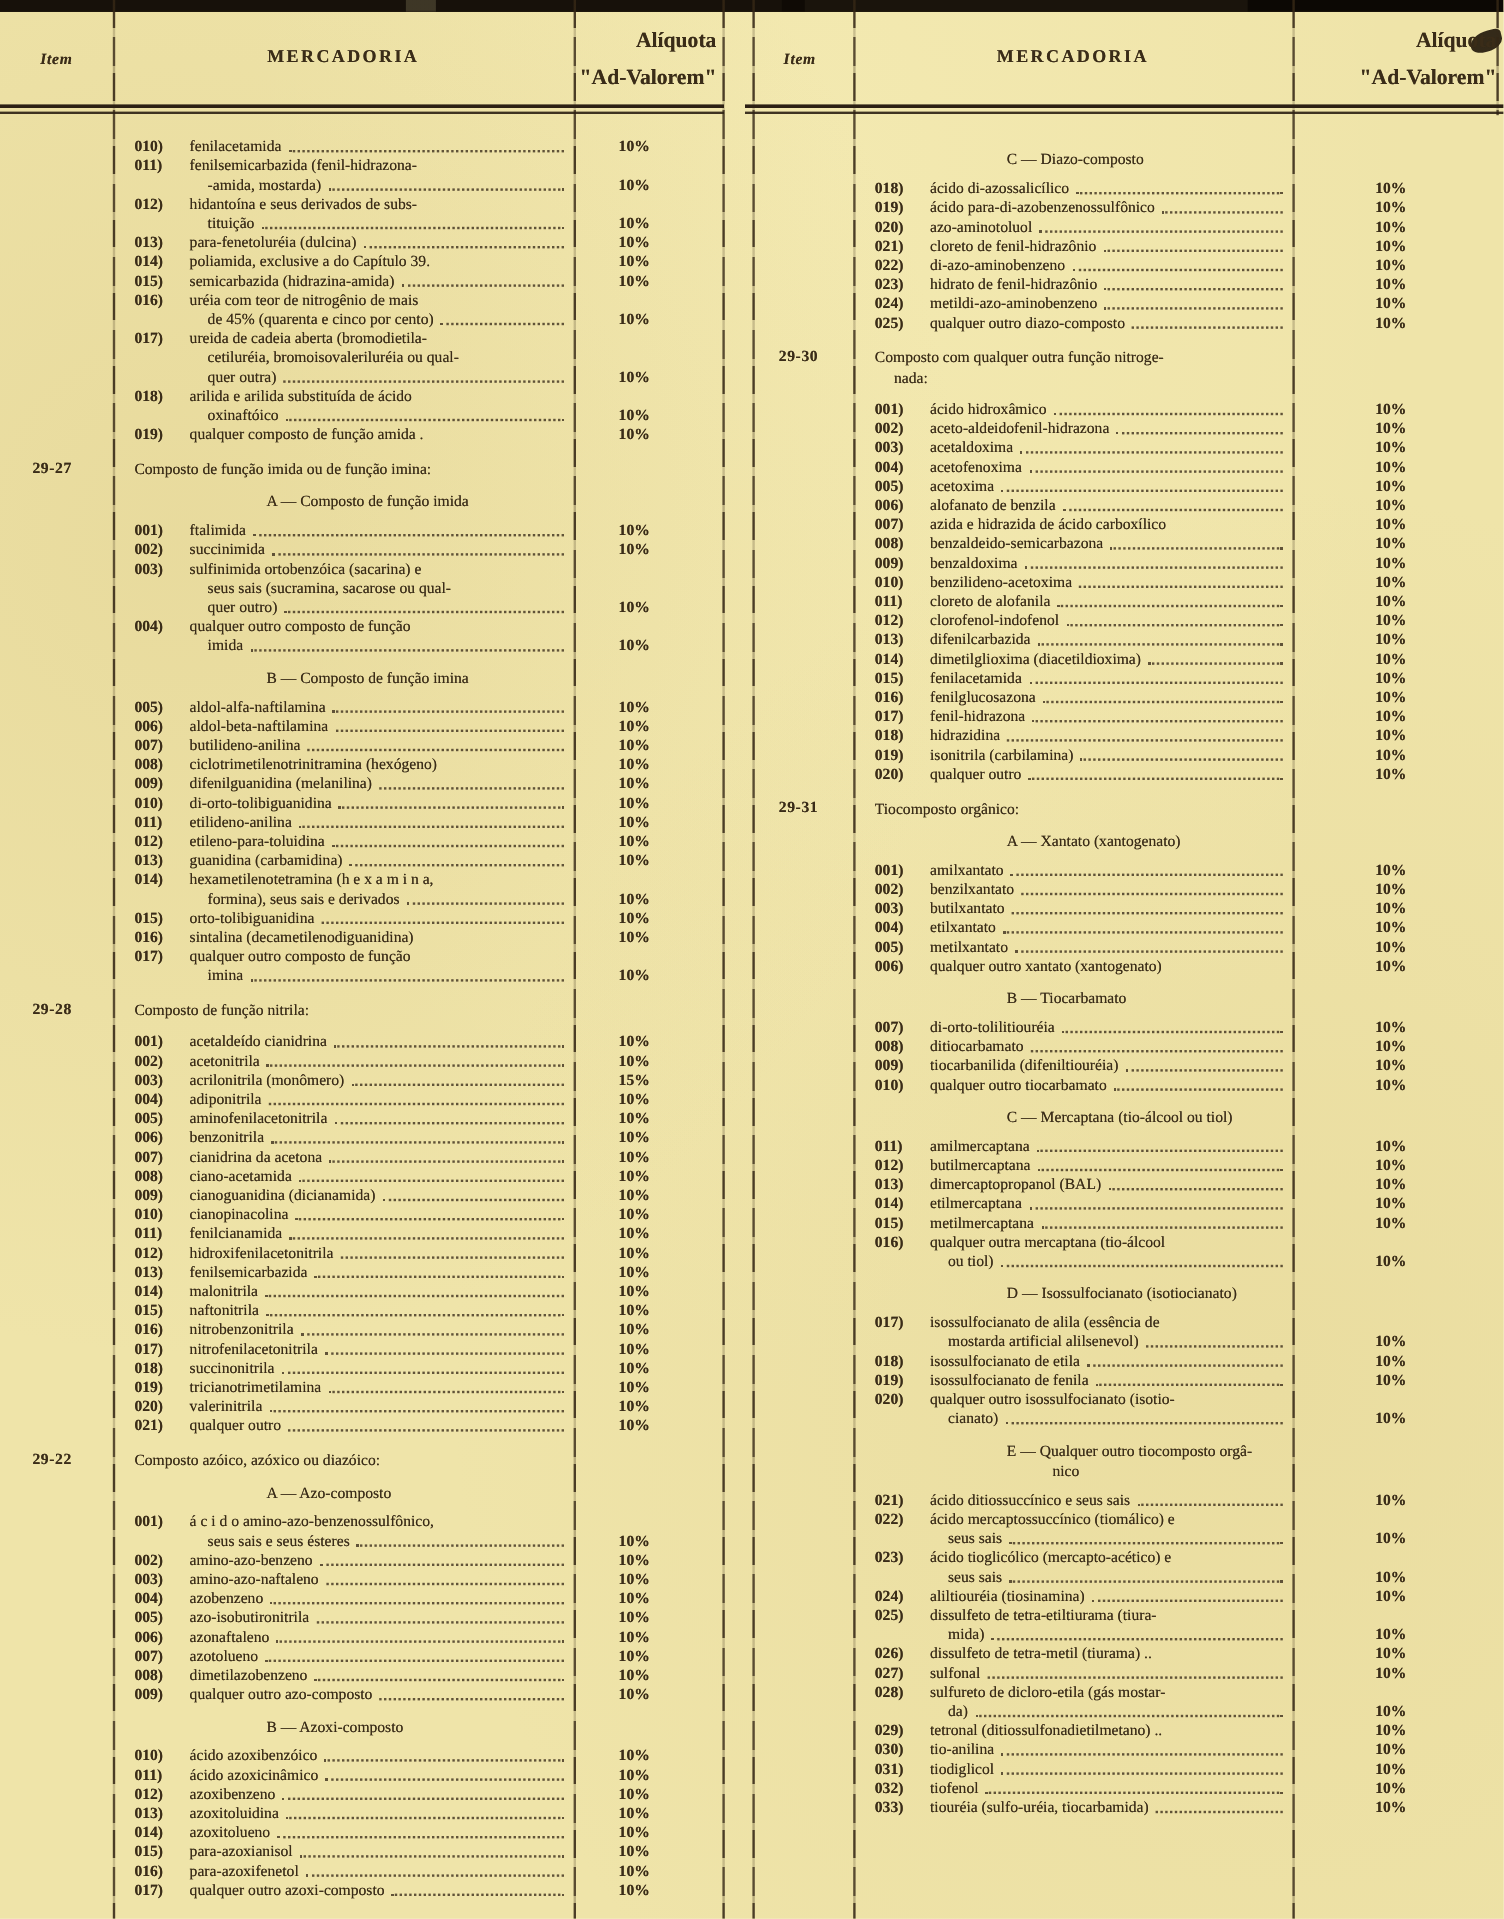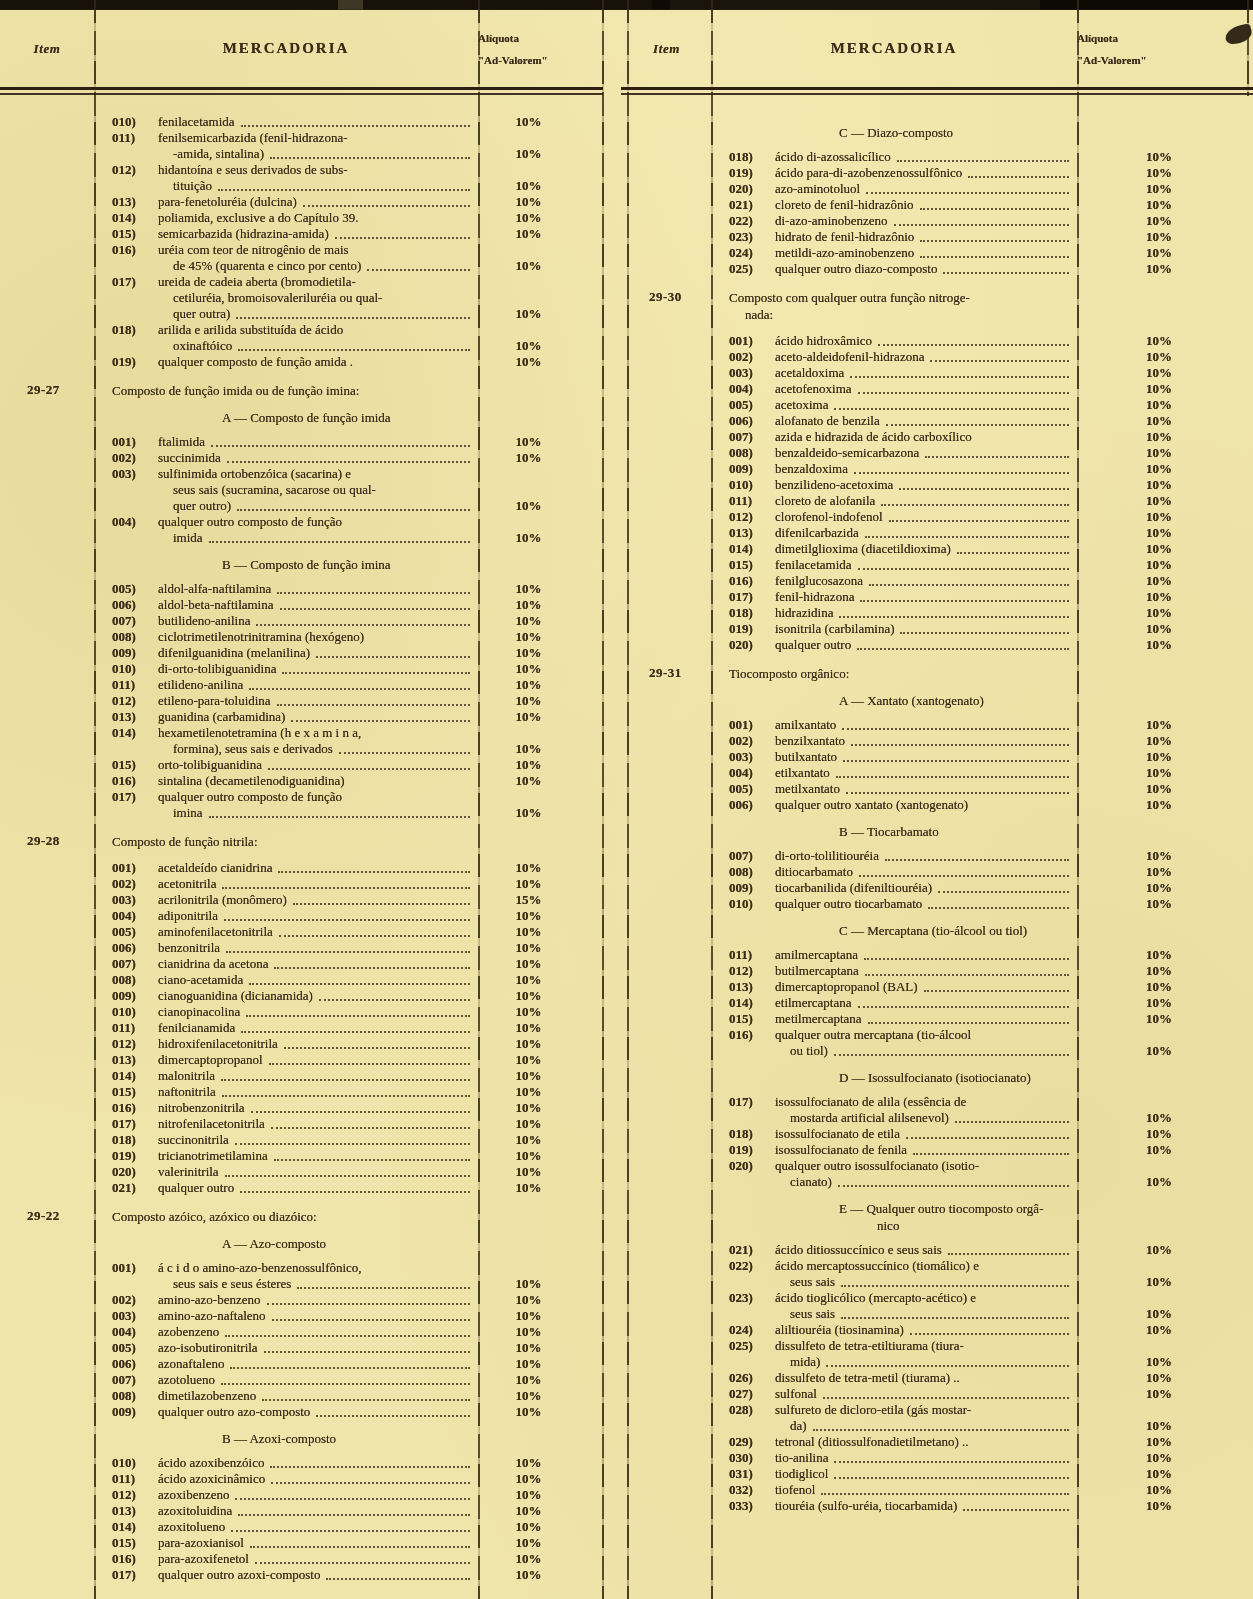--- a/index.html
+++ b/index.html
@@ -49,22 +49,22 @@
 
   .half{position:absolute;top:0;height:1599px;}
   .half-left{left:0;width:603px;--icol:94px;--rate:125px;--ratepad:24px;}
   .half-right{left:622px;width:631px;--icol:89px;--rate:176px;--ratepad:12px;}
 
   .head{height:88px;display:flex;padding-top:9px;box-sizing:border-box;}
   .h-icol{width:var(--icol);flex:none;display:flex;align-items:center;justify-content:center;
     font-size:13px;font-weight:700;letter-spacing:.6px;font-style:italic;}
   .h-mid{flex:1;display:flex;align-items:center;justify-content:center;
     font-size:15px;font-weight:700;letter-spacing:2px;}
-  .h-rate{width:var(--rate);flex:none;display:flex;flex-direction:column;align-items:flex-start;
-    justify-content:center;gap:10px;font-size:11px;font-weight:700;
+  .h-rate{width:var(--rate);flex:none;display:flex;flex-direction:column;align-items:flex-end;
+    justify-content:center;gap:10px;font-size:18px;font-weight:700;
     padding-right:6px;box-sizing:border-box;}
 
   .colbody{padding-top:26px;}
   .row{display:flex;align-items:stretch;}
   .icol{width:var(--icol);flex:none;box-sizing:border-box;padding-left:27px;align-self:flex-start;}
   .code{font-weight:700;letter-spacing:.5px;line-height:16px;}
   .mid{flex:1;min-width:0;display:flex;align-items:flex-start;padding:0 6px 0 18px;}
   .num{width:46px;flex:none;line-height:16px;font-weight:600;}
   .lines{flex:1;min-width:0;}
   .line{line-height:16px;}
@@ -129,21 +129,21 @@
         </div>
         <div class="row entry">
           <div class="icol"></div>
           <div class="mid">
             <div class="num">011)</div>
             <div class="lines">
               <div class="line">
                 <div class="txt">fenilsemicarbazida (fenil-hidrazona-</div>
               </div>
               <div class="line cont wd">
-                <div class="txt">-amida, sintalina)</div>
+                <div class="txt">-amida, mostarda)</div>
                 <div class="dots"></div>
               </div>
             </div>
           </div>
           <div class="rate">10%</div>
         </div>
         <div class="row entry">
           <div class="icol"></div>
           <div class="mid">
             <div class="num">012)</div>
@@ -689,21 +689,21 @@
             </div>
           </div>
           <div class="rate">10%</div>
         </div>
         <div class="row entry">
           <div class="icol"></div>
           <div class="mid">
             <div class="num">013)</div>
             <div class="lines">
               <div class="line wd">
-                <div class="txt">dimercaptopropanol</div>
+                <div class="txt">fenilsemicarbazida</div>
                 <div class="dots"></div>
               </div>
             </div>
           </div>
           <div class="rate">10%</div>
         </div>
         <div class="row entry">
           <div class="icol"></div>
           <div class="mid">
             <div class="num">014)</div>

